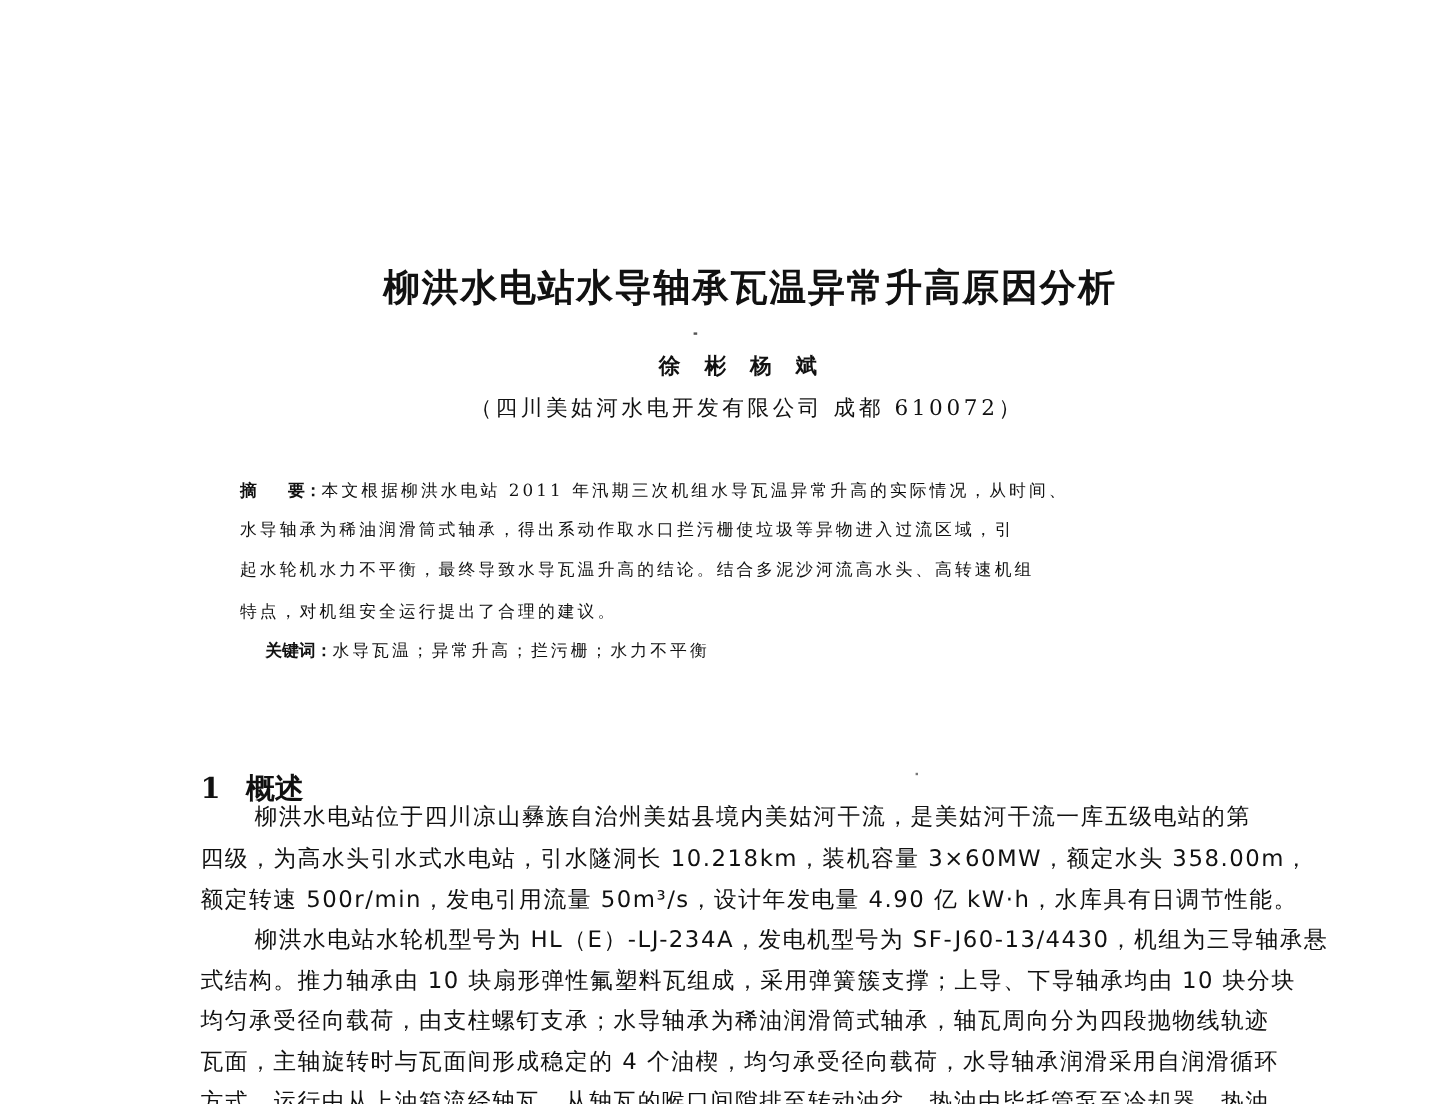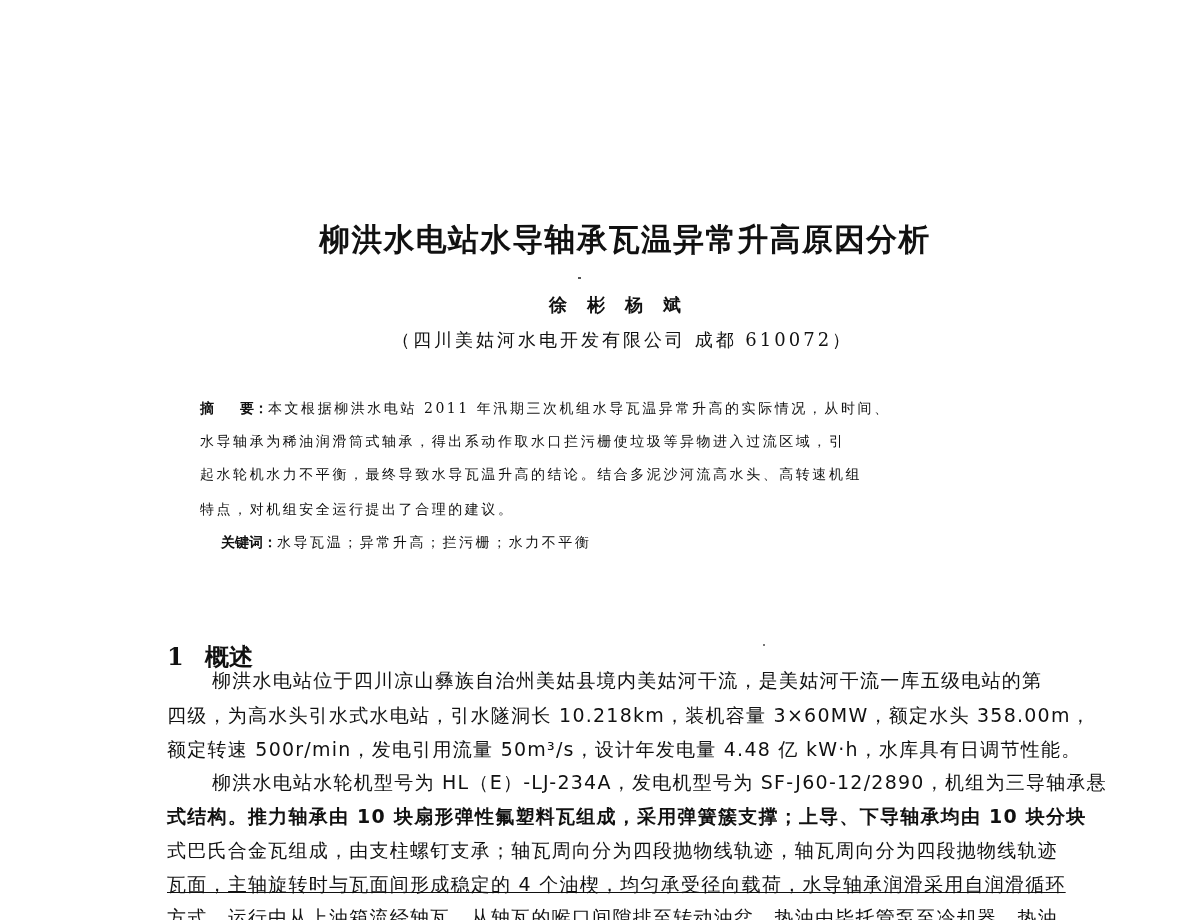--- a/index.html
+++ b/index.html
@@ -73,22 +73,22 @@
 
   <div class="abs section">
     <span class="num">1</span><span>概述</span>
   </div>
 
   <div class="abs stray"></div>
 
   <div>
     <div class="abs body-line indent" style="top:668px;">柳洪水电站位于四川凉山彝族自治州美姑县境内美姑河干流，是美姑河干流一库五级电站的第</div>
     <div class="abs body-line" style="top:703px;">四级，为高水头引水式水电站，引水隧洞长 10.218km，装机容量 3×60MW，额定水头 358.00m，</div>
-    <div class="abs body-line" style="top:737px;">额定转速 500r/min，发电引用流量 50m³/s，设计年发电量 4.48 亿 kW·h，水库具有日调节性能。</div>
+    <div class="abs body-line" style="top:737px;">额定转速 500r/min，发电引用流量 50m³/s，设计年发电量 4.90 亿 kW·h，水库具有日调节性能。</div>
 
-    <div class="abs body-line indent" style="top:770px;">柳洪水电站水轮机型号为 HL（E）-LJ-234A，发电机型号为 SF-J60-12/2890，机组为三导轴承悬</div>
-    <div class="abs body-line" style="top:804px;font-weight:bold;">式结构。推力轴承由 10 块扇形弹性氟塑料瓦组成，采用弹簧簇支撑；上导、下导轴承均由 10 块分块</div>
-    <div class="abs body-line" style="top:838px;">式巴氏合金瓦组成，由支柱螺钉支承；轴瓦周向分为四段抛物线轨迹，轴瓦周向分为四段抛物线轨迹</div>
-    <div class="abs body-line" style="top:872px;text-decoration:underline;">瓦面，主轴旋转时与瓦面间形成稳定的 4 个油楔，均匀承受径向载荷，水导轴承润滑采用自润滑循环</div>
+    <div class="abs body-line indent" style="top:770px;">柳洪水电站水轮机型号为 HL（E）-LJ-234A，发电机型号为 SF-J60-13/4430，机组为三导轴承悬</div>
+    <div class="abs body-line" style="top:804px;">式结构。推力轴承由 10 块扇形弹性氟塑料瓦组成，采用弹簧簇支撑；上导、下导轴承均由 10 块分块</div>
+    <div class="abs body-line" style="top:838px;">均匀承受径向载荷，由支柱螺钉支承；水导轴承为稀油润滑筒式轴承，轴瓦周向分为四段抛物线轨迹</div>
+    <div class="abs body-line" style="top:872px;">瓦面，主轴旋转时与瓦面间形成稳定的 4 个油楔，均匀承受径向载荷，水导轴承润滑采用自润滑循环</div>
     <div class="abs body-line" style="top:905px;">方式，运行中从上油箱流经轴瓦，从轴瓦的喉口间隙排至转动油盆，热油由毕托管泵至冷却器，热油</div>
   </div>
 
 </div>
 
 </body></html>

